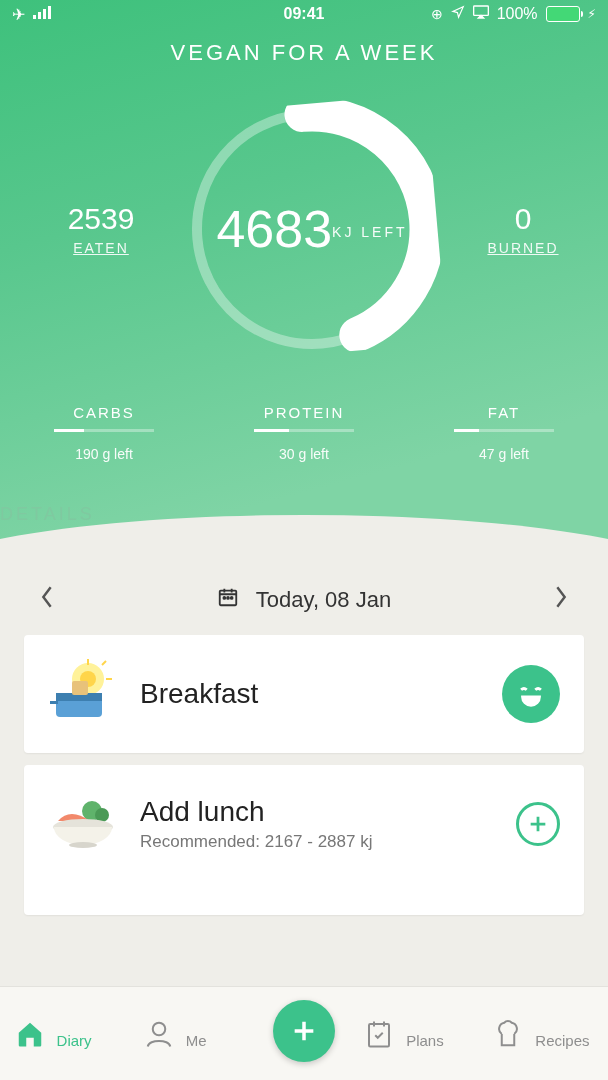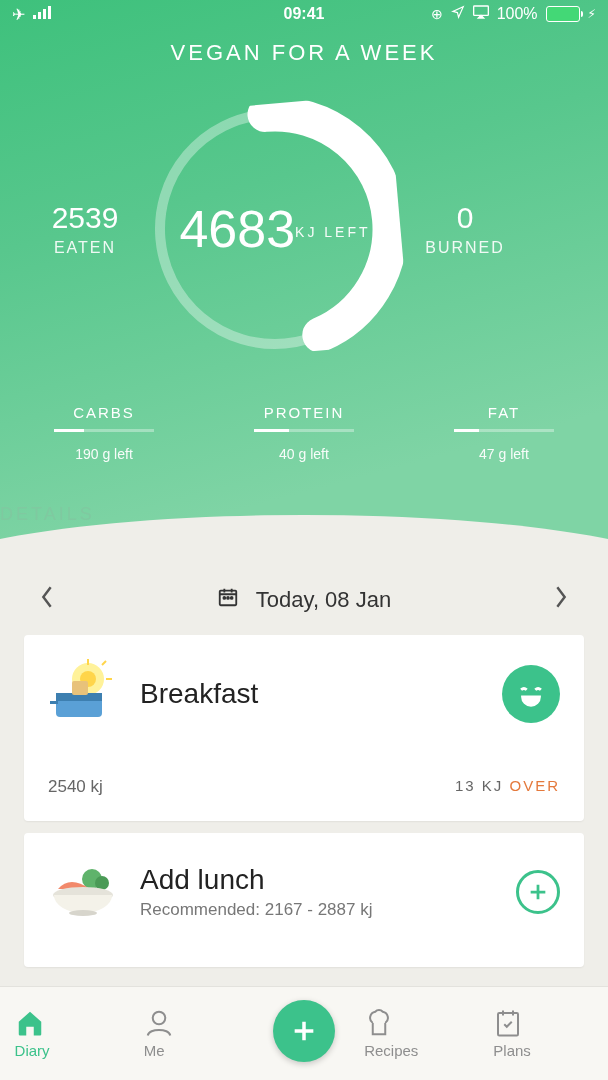--- a/index.html
+++ b/index.html
@@ -30,24 +30,24 @@
   padding: 0 12px; color: #fff; font-size: 16px; font-weight: 500;
 }
 .status-left, .status-right { display: flex; align-items: center; gap: 8px; }
 .status-time { position: absolute; left: 0; right: 0; text-align: center; font-weight: 600; }
 .battery-pill { width: 34px; height: 16px; border: 1px solid #fff; border-radius: 3px; position: relative; background: #43d876; }
 .battery-pill::after { content: ""; position: absolute; right: -4px; top: 4px; width: 2px; height: 6px; background: #fff; border-radius: 0 2px 2px 0; }
 
 .plan-title { text-align: center; color: #fff; letter-spacing: 3px; font-size: 22px; font-weight: 500; margin-top: 12px; }
 
 
-.ring-row { display: flex; align-items: center; padding: 0 20px; margin-top: 38px; }
+.ring-row { display: flex; justify-content: space-between; align-items: center; padding: 0 20px; margin-top: 38px; margin-left: 16px; }
 .side-stat { text-align: center; color: #fff; width: 130px; }
 .side-stat .num { font-size: 30px; font-weight: 400; }
-.side-stat .lbl { font-size: 16px; letter-spacing: 2px; opacity: .9; margin-top: 4px; }
+.side-stat .lbl { font-size: 14px; letter-spacing: 2px; opacity: .9; margin-top: 4px; text-decoration: underline; }
 
 .ring-wrap { width: 250px; height: 250px; position: relative; }
 .ring-wrap svg { width: 100%; height: 100%; transform: rotate(-95deg); }
 .ring-track { fill: none; stroke: rgba(255,255,255,.35); stroke-width: 4; }
 .ring-prog  { fill: none; stroke: #fff; stroke-width: 14; stroke-linecap: round; }
 .ring-center { position: absolute; inset: 0; display: flex; flex-direction: row; align-items: center; justify-content: center; color: #fff; }
 .ring-center .big { font-size: 52px; font-weight: 300; }
 .ring-center .small { font-size: 14px; letter-spacing: 3px; margin-top: 6px; opacity: .95; }
 
 
@@ -77,21 +77,21 @@
 .meal-text { flex: 1; }
 .face-btn { width: 58px; height: 58px; border-radius: 50%; background: #3cc28b; display: flex; align-items: center; justify-content: center; }
 .add-circle { width: 44px; height: 44px; border-radius: 50%; border: 3px solid #3cc28b; display: flex; align-items: center; justify-content: center; color: #3cc28b; font-size: 28px; }
 .card-bottom { display: flex; justify-content: space-between; margin-top: 48px; font-size: 17px; }
 .card-bottom .kj { color: #666; }
 .card-bottom .over { color: #666; letter-spacing: 2px; font-size: 15px; }
 .card-bottom .over b { color: #e4793c; font-weight: 500; }
 
 
 .tabbar { position: absolute; bottom: 0; left: 0; right: 0; height: 94px; background: #f8f7f3; display: flex; justify-content: space-around; align-items: center; border-top: 1px solid #e3e2dd; }
-.tab { display: flex; flex-direction: column; align-items: flex-start; gap: 4px; color: #8e8e8e; font-size: 15px; width: 100px; }
+.tab { display: flex; align-items: flex-end; gap: 12px; color: #8e8e8e; font-size: 15px; width: 100px; }
 .tab.active { color: #3cc28b; }
 .fab { width: 62px; height: 62px; border-radius: 50%; background: #3cc28b; display: flex; align-items: center; justify-content: center; color: #fff; font-size: 34px; box-shadow: 0 2px 6px rgba(0,0,0,.2); margin-bottom: 6px; }
 .tab svg { width: 30px; height: 30px; }
 
 .cards-scroll { height: 410px; overflow: hidden; }
 </style>
 </head>
 <body>
 
 <div class="screen">
@@ -157,21 +157,21 @@
 
     <div class="macros">
       <div class="macro">
         <div class="name">CARBS</div>
         <div class="bar"></div>
         <div class="left">190 g left</div>
       </div>
       <div class="macro">
         <div class="name">PROTEIN</div>
         <div class="bar"></div>
-        <div class="left">40 g left</div>
+        <div class="left">30 g left</div>
       </div>
       <div class="macro">
         <div class="name">FAT</div>
         <div class="bar"></div>
         <div class="left">47 g left</div>
       </div>
     </div>
 
     <div class="details-link">DETAILS</div>
   </div>
@@ -223,27 +223,23 @@
           <div class="meal-text">
             <div class="meal-title">Breakfast</div>
           </div>
           <div class="face-btn">
             <svg width="34" height="34" viewBox="0 0 24 24" fill="none" stroke="#fff" stroke-width="2">
                 <path d="M5 9a3 3 0 0 1 4 0M15 9a3 3 0 0 1 4 0"></path>
                 <path d="M6 14h12a6 6 0 0 1-12 0z" fill="#fff"></path>
               </svg>
           </div>
         </div>
-        <div class="card-bottom">
-          <span class="kj">2540 kj</span>
-          <span class="over"><span>13 KJ </span><b>OVER</b></span>
-        </div>
-      </div>
-
-      <div class="card" style="padding-bottom:40px">
+      </div>
+
+      <div class="card" style="padding-bottom:56px">
         <div class="card-top">
           <div class="meal-ico">
             <svg viewBox="0 0 70 70">
               <circle cx="44" cy="22" r="10" fill="#5fb36b"></circle>
               <circle cx="54" cy="26" r="7" fill="#4a9a56"></circle>
               <path d="M10 32q12-14 32 0z" fill="#f2896b"></path>
               <ellipse cx="35" cy="38" rx="30" ry="8" fill="#e5e3da"></ellipse>
               <path d="M6 38a29 18 0 0 0 58 0z" fill="#f4f2e9"></path>
               <ellipse cx="35" cy="56" rx="14" ry="3" fill="#d7d5cc"></ellipse>
             </svg>
@@ -278,26 +274,26 @@
     </div>
     <div>
       <div class="fab">
         <svg width="28" height="28" viewBox="0 0 24 24" stroke="#fff" stroke-width="3" fill="none">
             <path d="M12 4v16M4 12h16"></path>
           </svg>
       </div>
     </div>
     <div class="tab">
       <svg viewBox="0 0 24 24" fill="none" stroke="#8e8e8e" stroke-width="1.6">
-          <path d="M7 12a5 5 0 0 1 2-9 4 4 0 0 1 6 0 5 5 0 0 1 2 9M7 12v9h10v-9"></path>
-        </svg>
-      <span>Recipes</span>
+          <rect x="4" y="4" width="16" height="18" rx="1"></rect>
+          <path d="M8 2v4M16 2v4M9 13l2 2 4-4"></path>
+        </svg>
+      <span>Plans</span>
     </div>
     <div class="tab">
       <svg viewBox="0 0 24 24" fill="none" stroke="#8e8e8e" stroke-width="1.6">
-          <rect x="4" y="4" width="16" height="18" rx="1"></rect>
-          <path d="M8 2v4M16 2v4M9 13l2 2 4-4"></path>
-        </svg>
-      <span>Plans</span>
+          <path d="M7 12a5 5 0 0 1 2-9 4 4 0 0 1 6 0 5 5 0 0 1 2 9M7 12v9h10v-9"></path>
+        </svg>
+      <span>Recipes</span>
     </div>
   </div>
 
 </div>
 
 </body></html>

